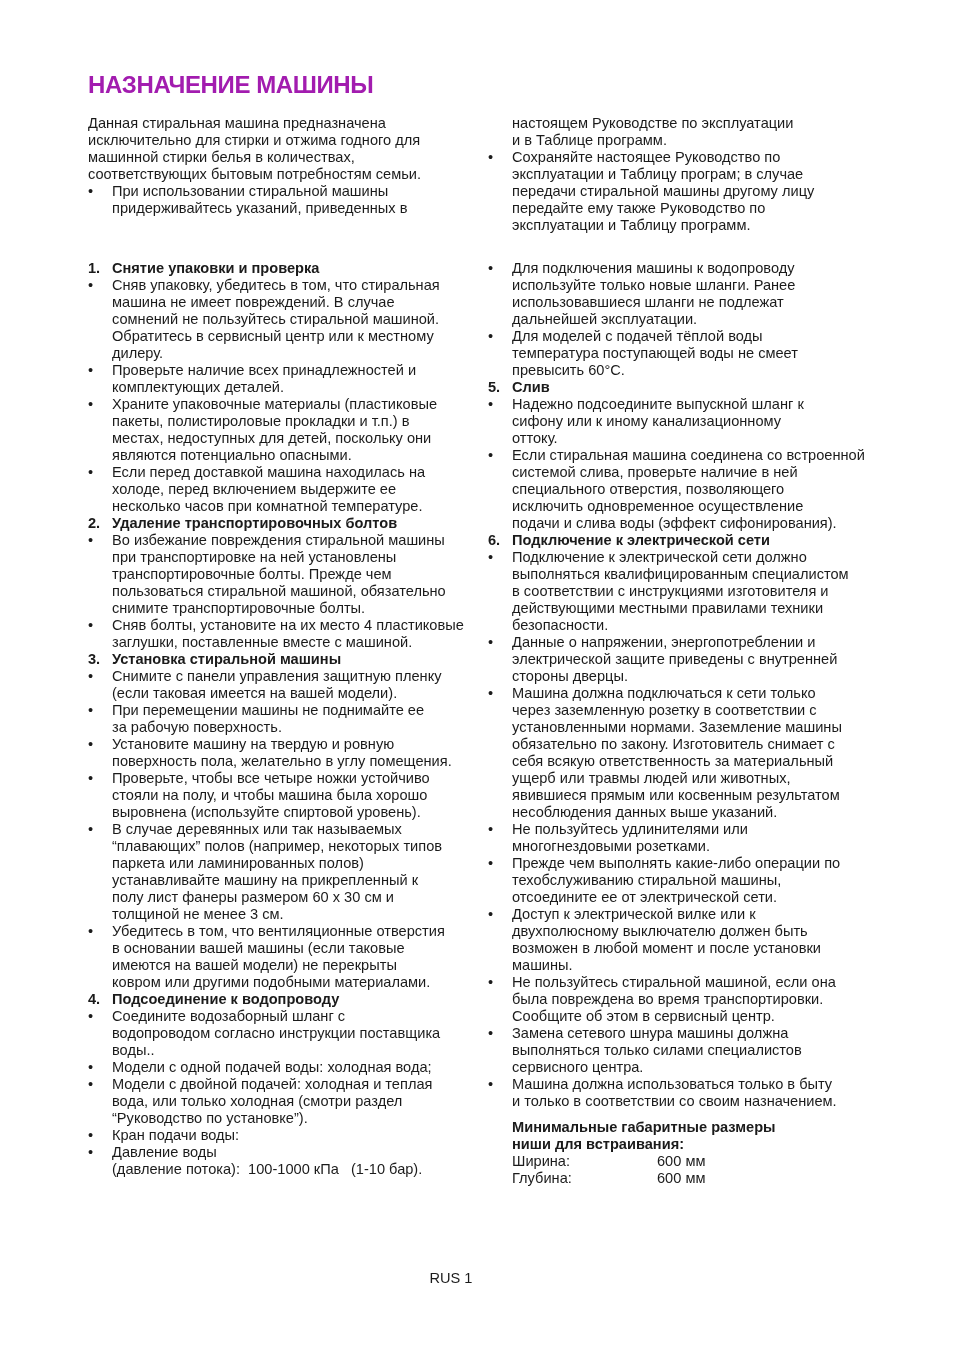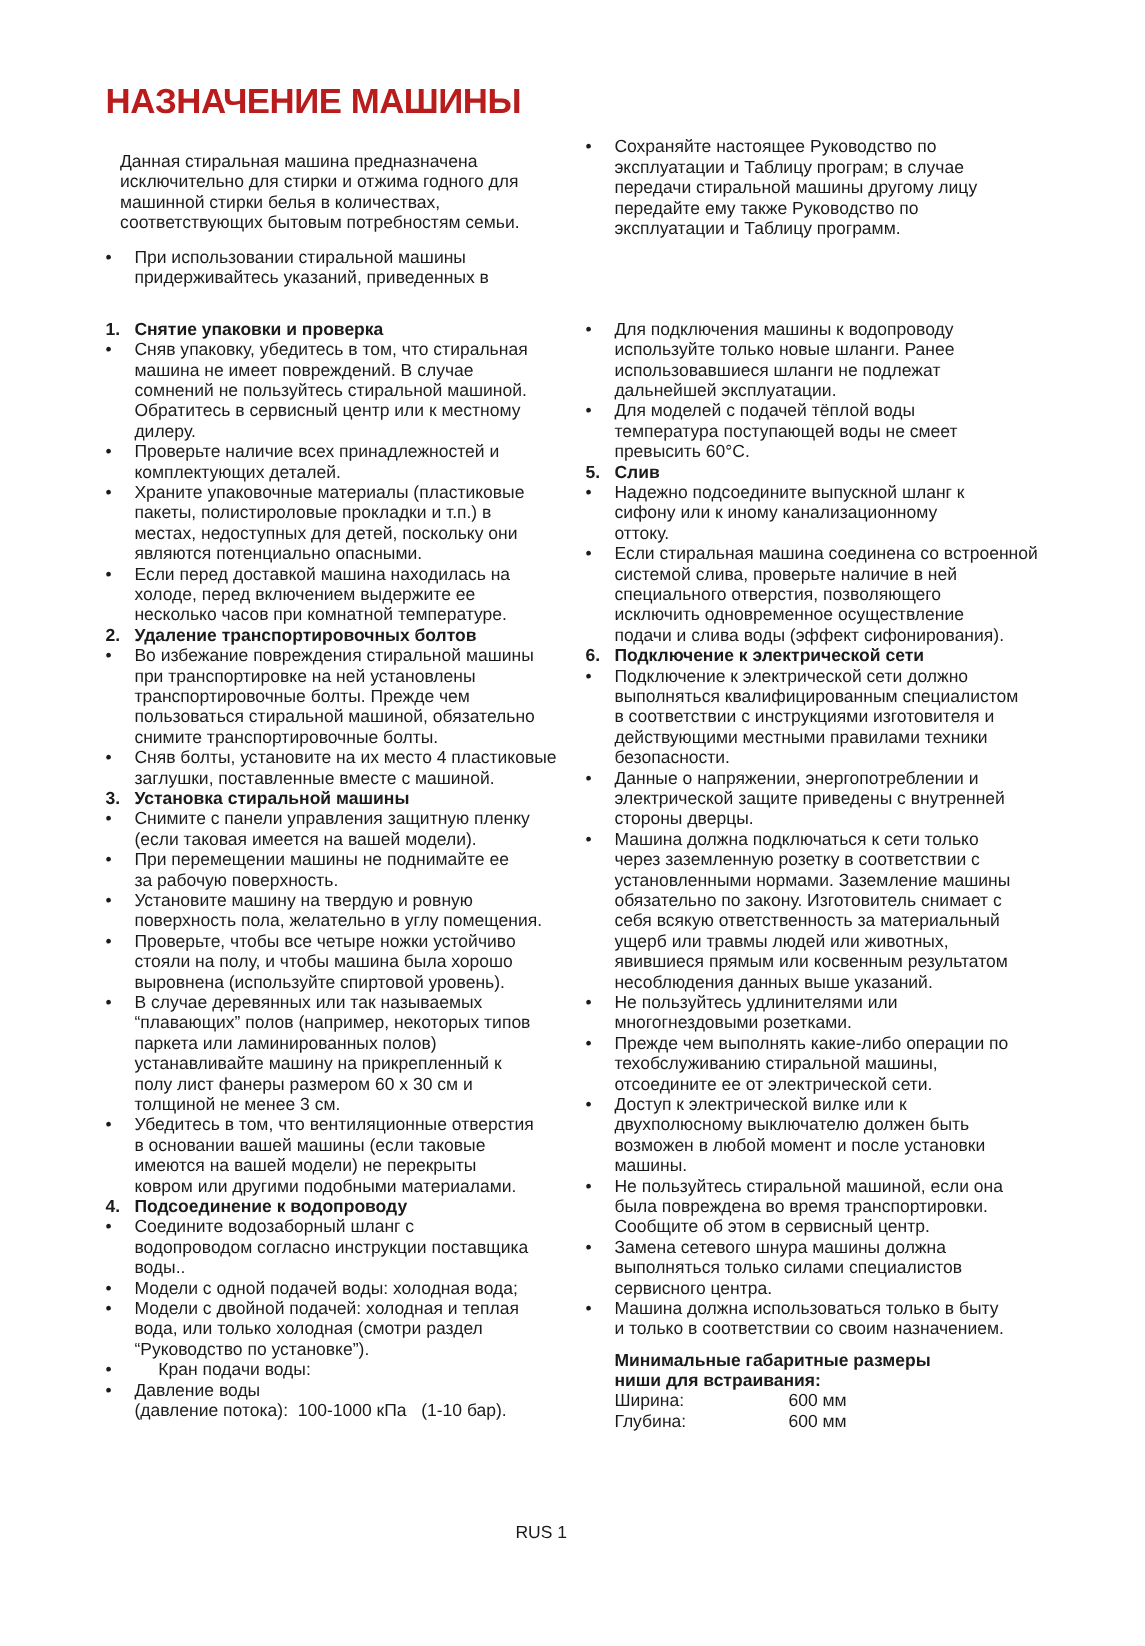--- a/index.html
+++ b/index.html
@@ -2,38 +2,38 @@
 <html><head>
 <meta charset="utf-8">
 <style>
   html,body{margin:0;padding:0;}
   body{
     width:954px;height:1372px;background:#ffffff;color:#1b1b1b;
     font-family:"Liberation Sans", sans-serif;position:relative;overflow:hidden;
   }
   .page{position:absolute;left:88px;top:70px;width:820px;}
   h1{
-    font-size:29px;line-height:30px;font-weight:bold;color:#b91c1c;
+    font-size:24px;line-height:30px;font-weight:bold;color:#a21caf;
     letter-spacing:-0.4px;margin:0;white-space:pre-line;
   }
   .sec1 h1{margin-bottom:15px;}
   .sec2{margin-top:26px;}
   .sec2 h1{margin-bottom:9px;}
   .cols{display:flex;align-items:flex-start;}
   .col{width:392px;flex:none;font-size:14.6px;line-height:17px;}
   .col.right{width:420px;margin-left:8px;}
-  .para{margin:12px;white-space:pre-wrap;}
+  .para{margin:0;white-space:pre-wrap;}
   .cont{padding-left:24px;}
   .bullet{display:flex;}
   .bullet .marker{width:24px;flex:none;}
   .bullet .btext{white-space:pre-wrap;flex:1;}
   .numhead{display:flex;font-weight:bold;}
   .numhead .nummarker{width:24px;flex:none;}
   .b2c{display:flex;}
-  .b2clabel{width:147px;flex:none;text-align:right;}
+  .b2clabel{width:147px;flex:none;}
   .b2cvalue{white-space:pre-wrap;}
   .boldlines{font-weight:bold;padding-left:24px;white-space:pre-wrap;margin:9px 0 0 0;}
   .dims{padding-left:24px;}
   .dimrow{display:flex;}
   .dimlabel{width:145px;flex:none;}
   .footer{position:absolute;left:0;top:1270px;width:902px;text-align:center;font-size:14.6px;color:#1b1b1b;}
 </style>
 </head>
 <body>
 
@@ -47,20 +47,22 @@
 исключительно для стирки и отжима годного для
 машинной стирки белья в количествах,
 соответствующих бытовым потребностям семьи.</p>
           <div class="bullet">
             <span class="marker">•</span>
             <span class="btext">При использовании стиральной машины
 придерживайтесь указаний, приведенных в</span>
           </div>
         </div>
       <div class="col right">
+          <p class="para cont">настоящем Руководстве по эксплуатации
+и в Таблице программ.</p>
           <div class="bullet">
             <span class="marker">•</span>
             <span class="btext">Сохраняйте настоящее Руководство по
 эксплуатации и Таблицу програм; в случае
 передачи стиральной машины другому лицу
 передайте ему также Руководство по
 эксплуатации и Таблицу программ.</span>
           </div>
         </div>
     </div>

